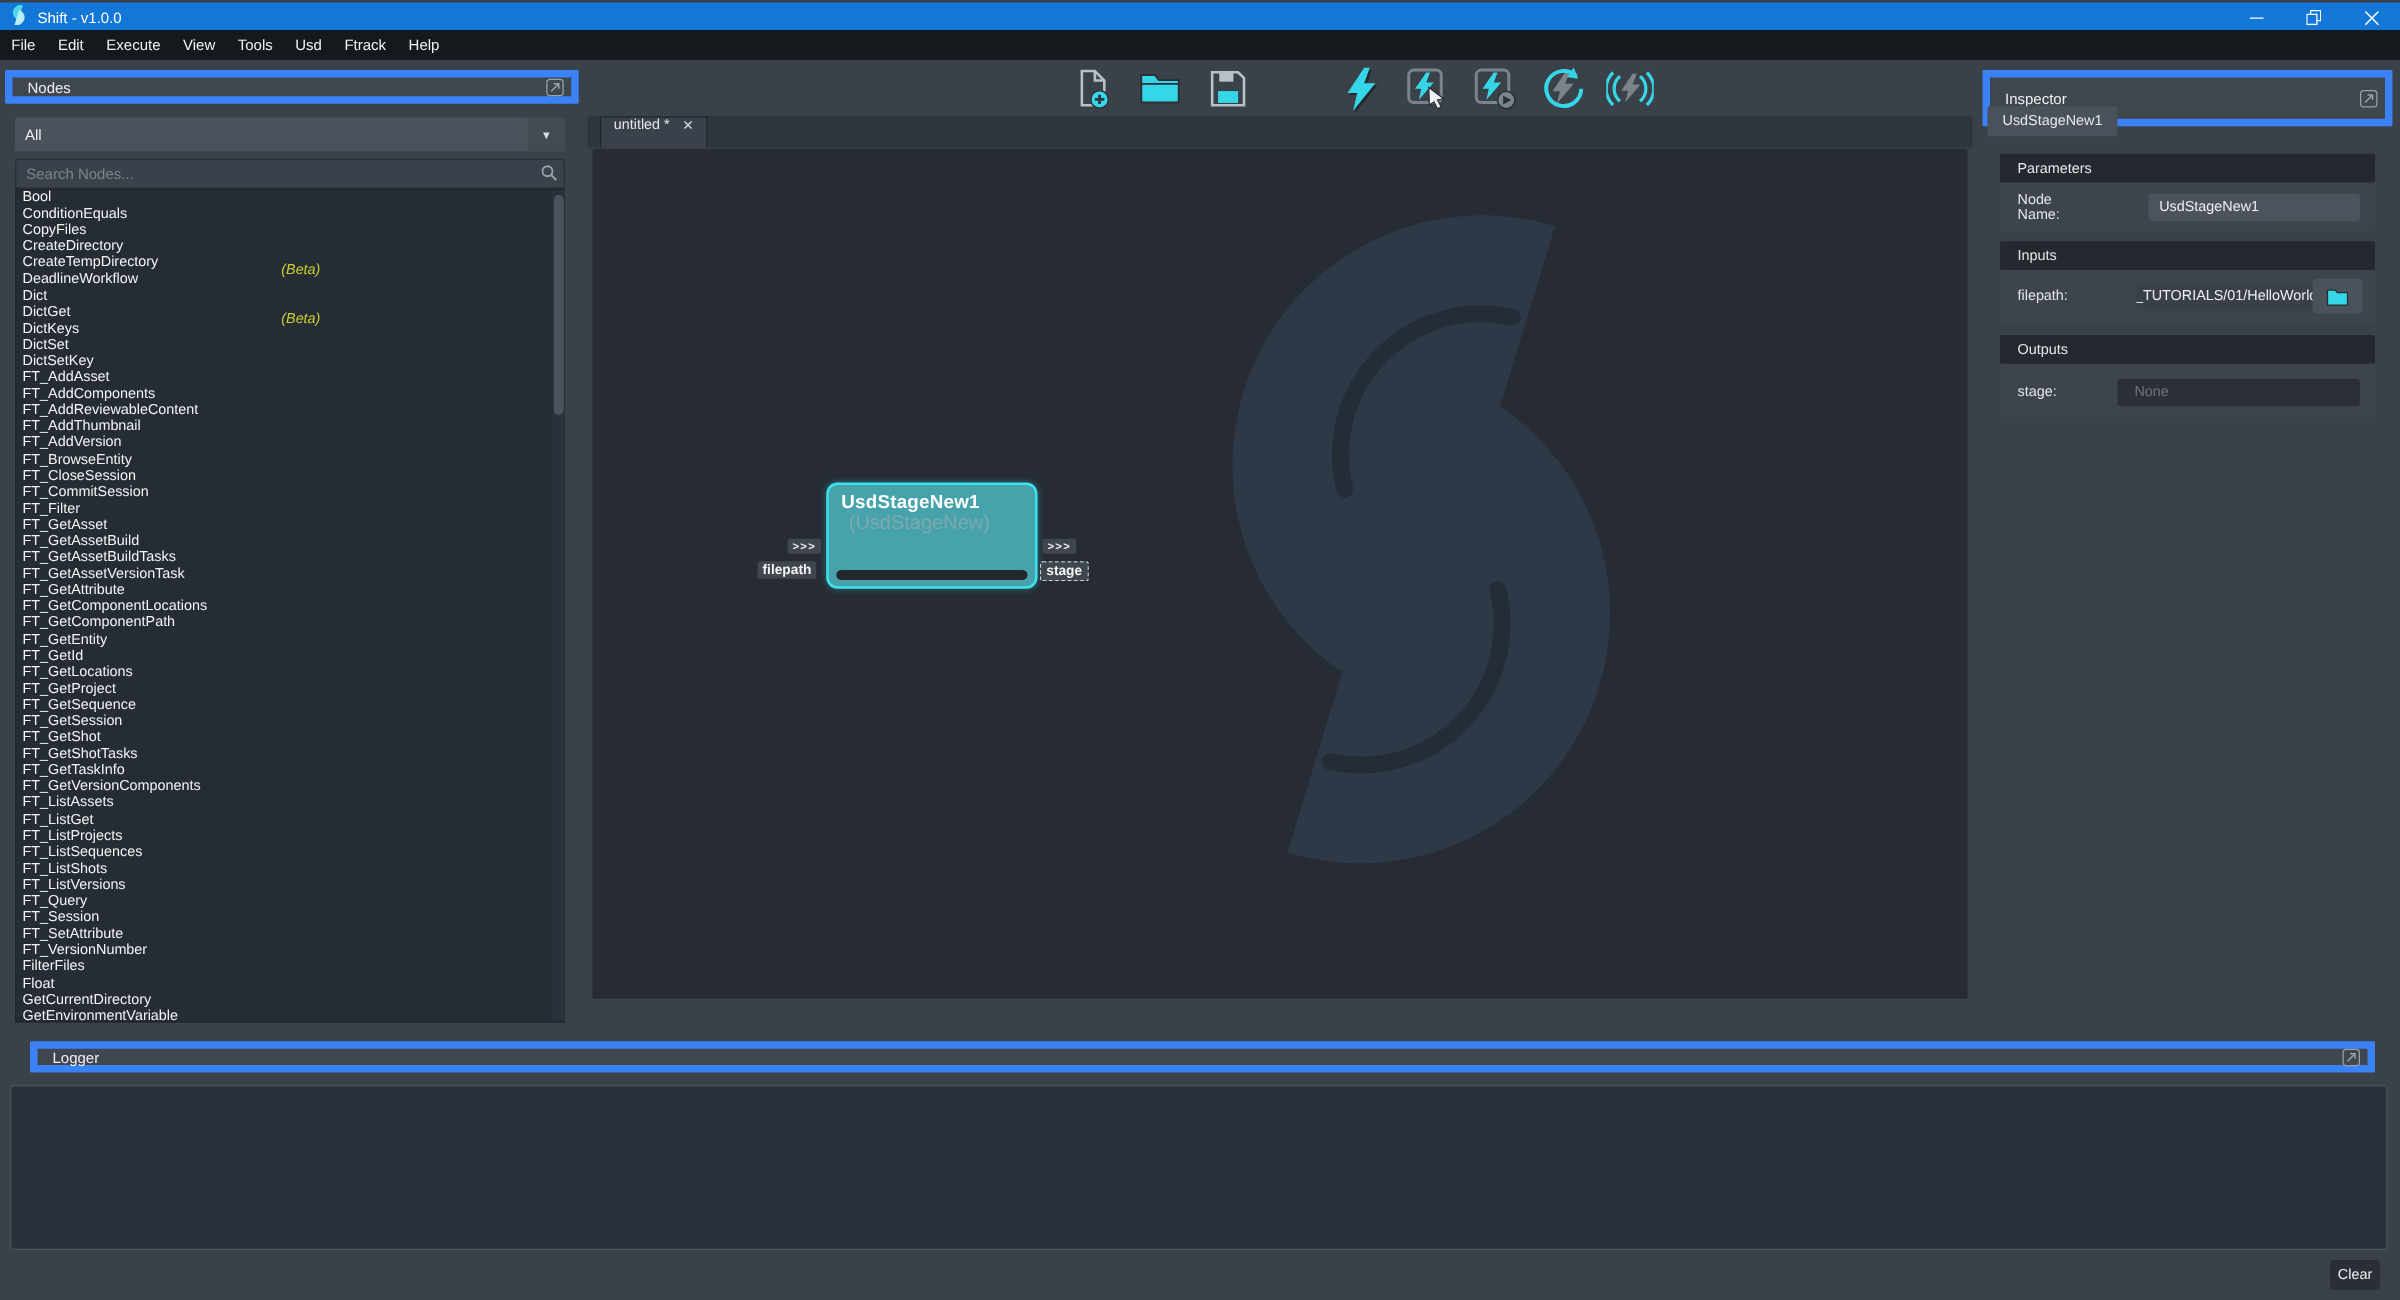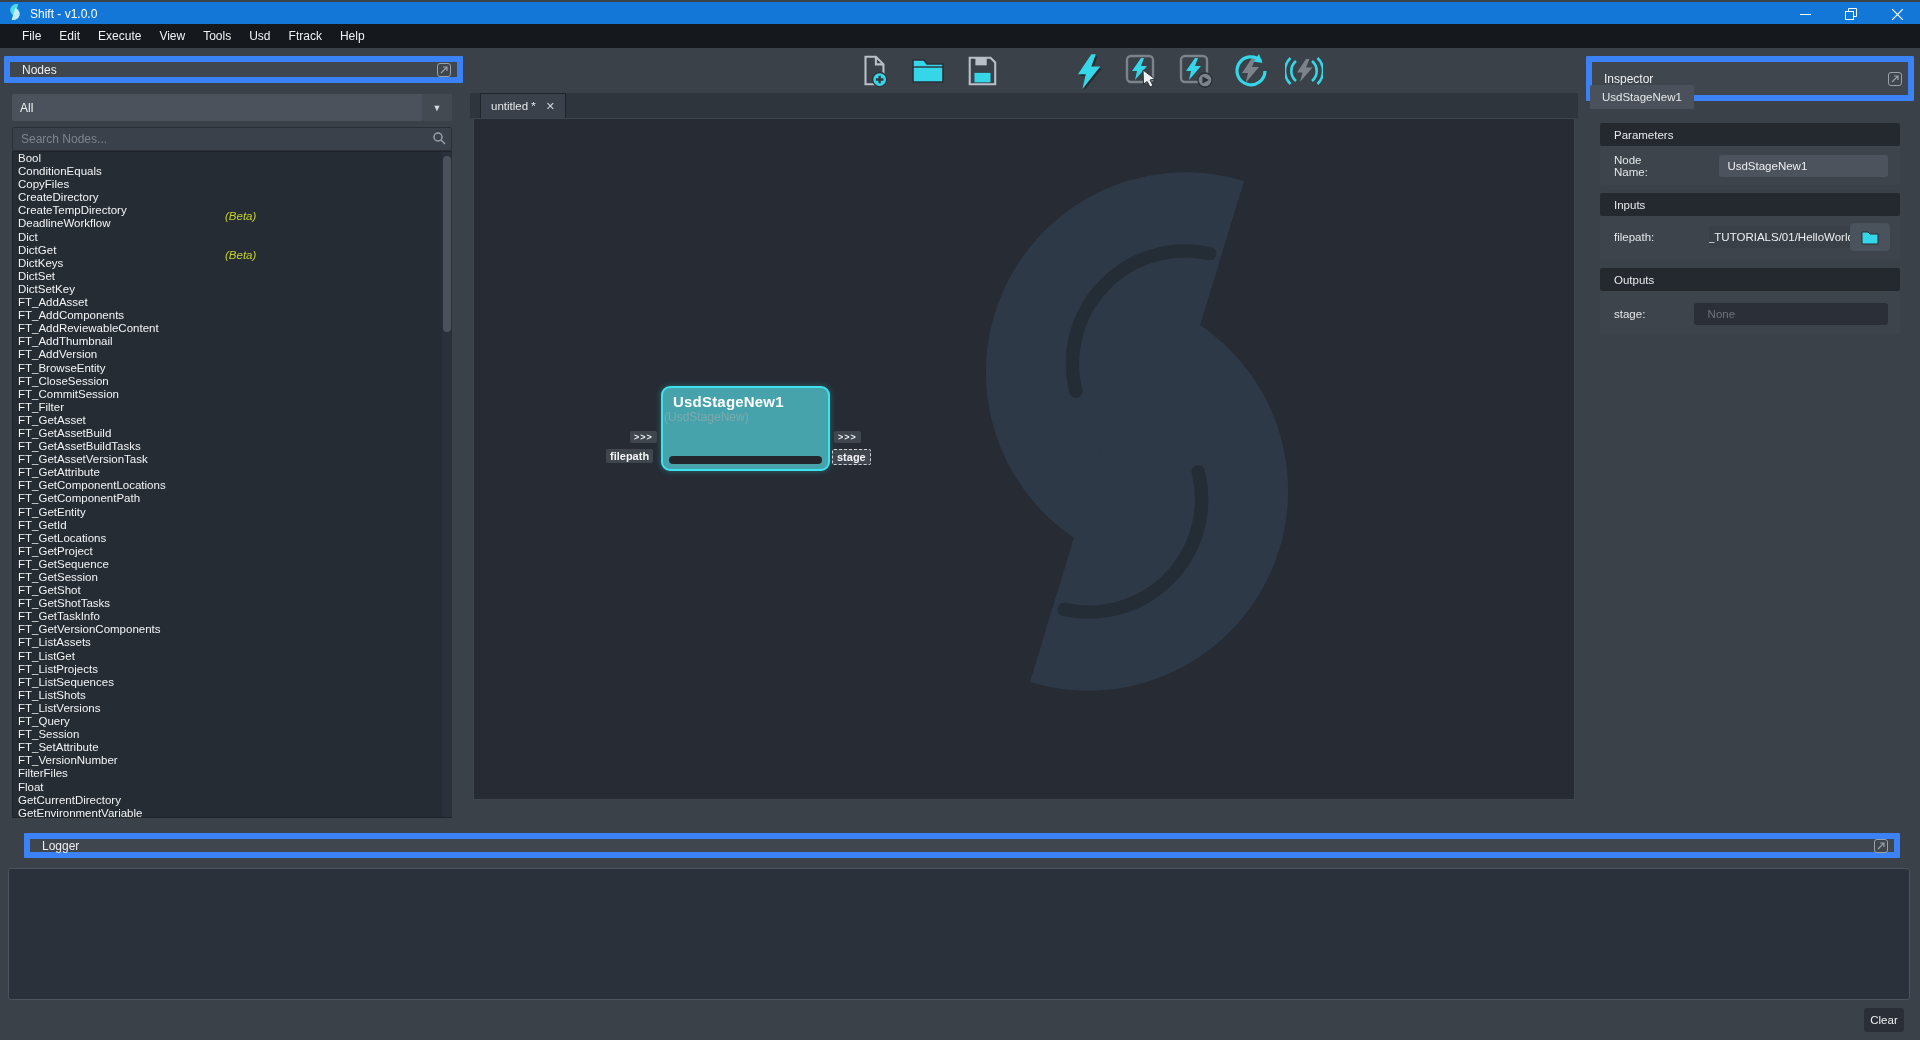--- a/index.html
+++ b/index.html
@@ -11,21 +11,21 @@
   #titlebar { position:absolute; left:0; top:2px; width:1920px; height:24px; background:#1377d8;
     display:flex; align-items:center; }
   #titlebar .title { font-size:12px; color:#ffffff; margin-left:8px; }
   .winbtns { position:absolute; right:0; top:0; height:24px; display:flex; }
   .winbtn { width:46px; height:24px; display:flex; align-items:center; justify-content:center;
     color:#fff; font-size:12px; }
   .logo-s { margin-left:8px; }
 
   
   #menubar { position:absolute; left:0; top:24px; width:1920px; height:24px; background:#15191d;
-    display:flex; align-items:center; padding-left:13px; }
+    display:flex; align-items:center; padding-left:0; }
   .menu-item { font-size:12px; color:#f0f2f4; padding:0 9px; height:24px; line-height:24px; }
 
   
   .panel-header { position:absolute; background:#3f464e; border:6px solid #3b82f6; border-radius:1px;
     display:flex; align-items:center; font-size:12px; color:#eceef0; padding-left:12px; }
   .popout { position:absolute; right:6px; top:50%; transform:translateY(-50%); width:14px; height:14px;
     border:1px solid #9aa1a8; border-radius:3px; display:flex; align-items:center; justify-content:center; }
   .popout svg { display:block; }
 
   
@@ -46,32 +46,32 @@
   #list-scrollbar { position:absolute; right:1px; top:1px; width:10px; height:665px; background:#2b313a; }
   #list-thumb { position:absolute; left:1px; top:4px; width:8px; height:176px; background:#4a525b; border-radius:4px; }
 
   
   #toolbar { position:absolute; left:855px; top:50px; height:42px; display:flex; align-items:center; gap:16px; }
   .tb-gap { width:36px; }
   .tb-icon { width:38px; height:40px; display:flex; align-items:center; justify-content:center; }
 
   #tabbar { position:absolute; left:470px; top:93px; width:1108px; height:25px; background:#2f353d; }
   #tab-active { position:absolute; left:10px; top:0; height:25px; background:#3a414a; border:1px solid #20252b;
-    border-bottom:none; display:flex; align-items:center; gap:10px; padding:0 10px; font-size:11.5px; color:#e4e7ea; }
+    border-bottom:none; display:flex; align-items:flex-start; gap:10px; padding:0 10px; font-size:11.5px; color:#e4e7ea; }
   #tab-close { color:#cfd4d8; font-size:11px; }
 
   #canvas { position:absolute; left:473px; top:118px; width:1102px; height:682px; background:#262b34;
     border:1px solid #3f454c; overflow:hidden; }
   #watermark { position:absolute; left:510px; top:50px; opacity:1; }
 
   
   #node { position:absolute; left:187px; top:267px; width:169px; height:85px; background:#47a3ab;
     border:2px solid #3ce2ee; border-radius:9px; box-shadow:0 0 6px rgba(60,226,238,.35); }
   #node .node-title { font-size:15px; font-weight:bold; color:#ffffff; margin:5px 0 0 10px; letter-spacing:.2px; }
-  #node .node-subtitle { font-size:12px; color:#7da9ae; margin:0 0 0 1px; }
+  #node .node-subtitle { font-size:16px; color:#7da9ae; margin:0 0 0 16px; }
   #node-progress { position:absolute; left:6px; bottom:5px; width:153px; height:8px; background:#23272d; border-radius:4px; }
   .port-arrows { position:absolute; background:#3f464e; color:#eef0f2; font-size:9px; font-weight:bold;
     border-radius:2px; padding:1px 4px; letter-spacing:1px; }
   .port-label { position:absolute; background:#3f464e; color:#f2f4f6; font-size:11px; font-weight:bold;
     border-radius:2px; padding:1px 4px; }
   #port-in-arrows  { left:156px; top:312px; }
   #port-in-label   { left:132px; top:330px; }
   #port-out-arrows { left:360px; top:312px; }
   #port-out-label  { left:358px; top:330px; border:1px dashed #cdd2d7; }
 

